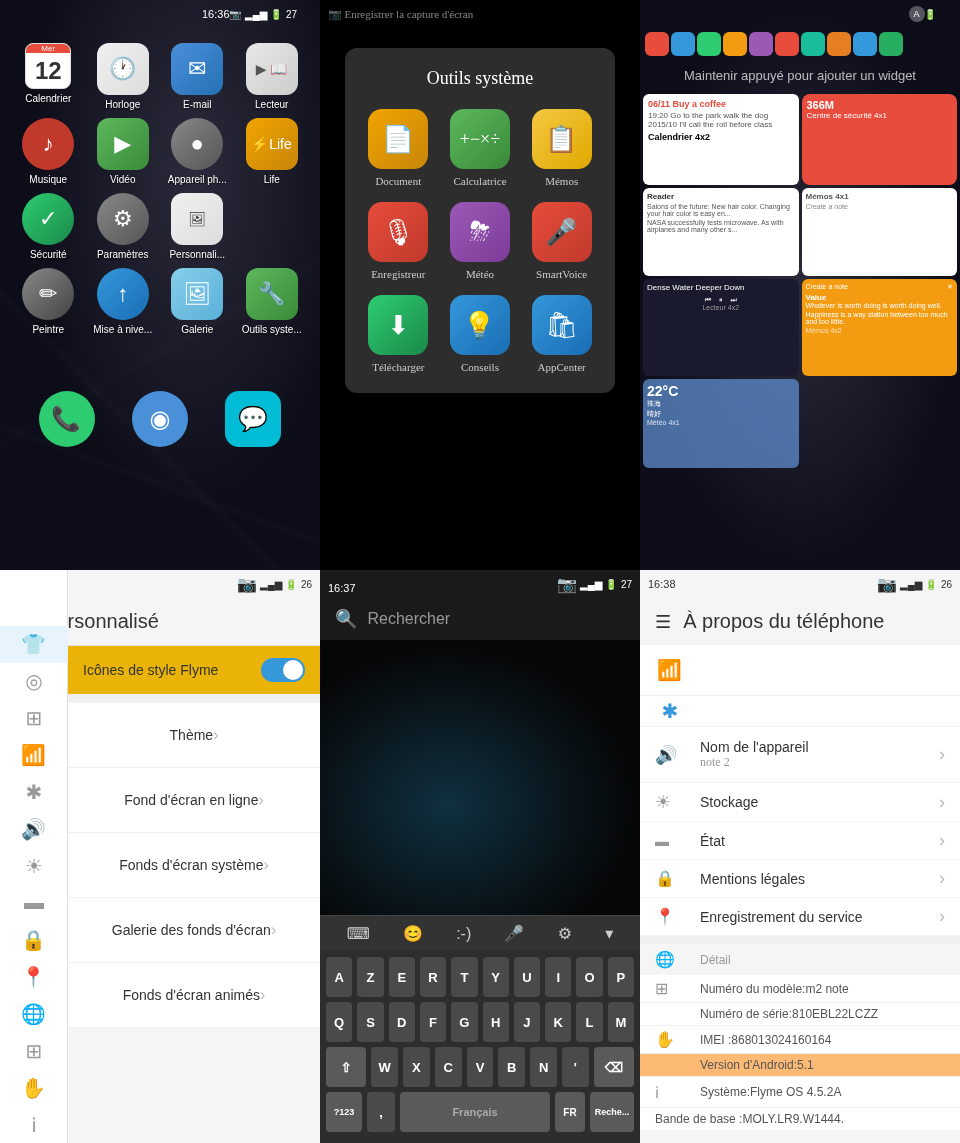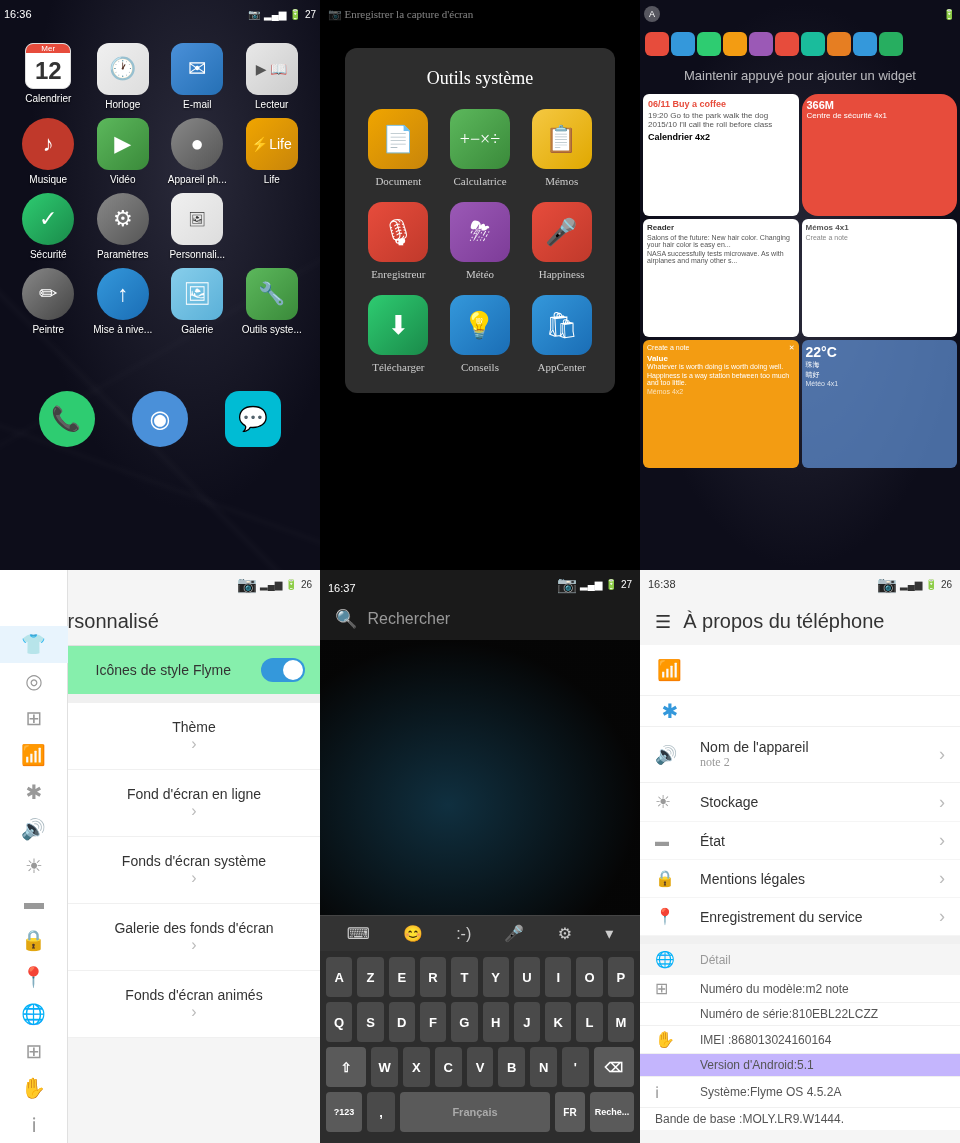--- a/index.html
+++ b/index.html
@@ -6,21 +6,21 @@
     body { width: 960px; height: 1143px; overflow: hidden; font-family: 'Arial', sans-serif; background: #000; display: grid; grid-template-columns: 320px 320px 320px; grid-template-rows: 570px 573px; }
 
     
     .panel { position: relative; overflow: hidden; }
     .home-screen { background: #1a1a2e; }
     .home-bg { position: absolute; inset: 0; background: radial-gradient(ellipse at 60% 30%, #2a2a3a 0%, #0d0d1a 60%), linear-gradient(135deg, #1a1a2e, #0a0a15); }
     .crack-overlay { position: absolute; inset: 0; opacity: 0.4; background-image: 
       linear-gradient(45deg, transparent 30%, rgba(255,255,255,0.05) 31%, transparent 32%),
       linear-gradient(-30deg, transparent 40%, rgba(255,255,255,0.03) 41%, transparent 42%),
       linear-gradient(20deg, transparent 20%, rgba(255,255,255,0.04) 21%, transparent 22%); }
-    .status-bar { position: relative; z-index: 10; display: flex; align-items: center; justify-content: space-between; padding: 2px 4px; height: 28px; gap: 12px; }
+    .status-bar { position: relative; z-index: 10; display: flex; align-items: center; justify-content: flex-end; padding: 2px 23px; height: 28px; }
     .status-bar-text { color: #fff; font-size: 11px; font-weight: 500; }
     .status-icons { display: flex; align-items: center; gap: 3px; color: #fff; font-size: 10px; }
     .app-grid { position: relative; z-index: 5; display: grid; grid-template-columns: repeat(4, 1fr); gap: 8px; padding: 10px 15px; margin-top: 5px; }
     .app-item { display: flex; flex-direction: column; align-items: center; gap: 4px; }
     .app-icon { width: 52px; height: 52px; border-radius: 12px; display: flex; align-items: center; justify-content: center; font-size: 22px; }
     .app-label { color: #fff; font-size: 10px; text-align: center; text-shadow: 0 1px 2px rgba(0,0,0,0.8); }
     .icon-clock { background: linear-gradient(135deg, #f0f0f0, #ddd); color: #333; }
     .icon-mail { background: linear-gradient(135deg, #4a90d9, #2570b5); color: #fff; }
     .icon-reader { background: linear-gradient(135deg, #e8e8e8, #ccc); color: #555; }
     .icon-music { background: #c0392b; color: #fff; border-radius: 50% !important; }
@@ -74,25 +74,25 @@
     .settings-panel { background: #f5f5f5; }
     .settings-status-bar { display: flex; align-items: center; justify-content: space-between; padding: 2px 8px; height: 28px; background: #f5f5f5; }
     .settings-status-text { color: #333; font-size: 11px; }
     .settings-header { display: flex; align-items: center; gap: 12px; padding: 12px 15px; background: #f5f5f5; border-bottom: 1px solid #e0e0e0; }
     .hamburger { font-size: 18px; color: #333; }
     .settings-title { font-size: 20px; color: #333; font-weight: normal; }
     .settings-sidebar { position: absolute; left: 0; top: 0; bottom: 0; width: 68px; background: #fff; border-right: 1px solid #e0e0e0; display: flex; flex-direction: column; padding-top: 56px; }
     .sidebar-icon { width: 68px; height: 52px; display: flex; align-items: center; justify-content: center; font-size: 20px; color: #999; }
     .sidebar-icon.active { color: #3498db; background: #e8f4fd; }
     .settings-content { margin-left: 68px; margin-top: 0; }
-    .toggle-row { display: flex; align-items: center; justify-content: flex-end; padding: 12px 15px; background: #86efac; border-bottom: 1px solid #f0f0f0; gap: 30px; }
+    .toggle-row { display: flex; align-items: center; justify-content: space-between; padding: 12px 15px; background: #eab308; border-bottom: 1px solid #f0f0f0; }
     .toggle-label { font-size: 14px; color: #333; }
     .toggle-switch { width: 44px; height: 24px; background: #3498db; border-radius: 12px; position: relative; }
     .toggle-thumb { position: absolute; right: 2px; top: 2px; width: 20px; height: 20px; background: #fff; border-radius: 50%; }
-    .settings-menu-item { display: flex; align-items: center; justify-content: flex-end; padding: 16px 15px; background: #fff; border-bottom: 1px solid #f0f0f0; flex-direction: column; }
+    .settings-menu-item { display: flex; align-items: center; justify-content: center; padding: 23px 15px; background: #fff; border-bottom: 1px solid #f0f0f0; }
     .menu-item-label { font-size: 14px; color: #333; }
     .menu-arrow { color: #bbb; font-size: 16px; }
     .settings-divider { height: 8px; background: #f0f0f0; }
 
     
     .search-panel { background: #1a1a1a; display: flex; flex-direction: column; }
     .search-status-bar { display: flex; align-items: center; justify-content: space-between; padding: 2px 8px; height: 28px; background: transparent; }
     .search-status-text { color: #fff; font-size: 11px; margin-top: 8px; }
     .search-bar { display: flex; align-items: center; padding: 10px 15px; gap: 10px; }
     .search-icon-wrap { color: #999; font-size: 18px; }
@@ -259,21 +259,21 @@
       <div class="tool-item">
         <div class="tool-icon ti-rec" style="color:#fff;">🎙</div>
         <span class="tool-label">Enregistreur</span>
       </div>
       <div class="tool-item">
         <div class="tool-icon ti-weather" style="color:#fff;">⛈</div>
         <span class="tool-label">Météo</span>
       </div>
       <div class="tool-item">
         <div class="tool-icon ti-voice" style="color:#fff;">🎤</div>
-        <span class="tool-label">Happiness</span>
+        <span class="tool-label">SmartVoice</span>
       </div>
       <div class="tool-item">
         <div class="tool-icon ti-dl" style="color:#fff;">⬇</div>
         <span class="tool-label">Télécharger</span>
       </div>
       <div class="tool-item">
         <div class="tool-icon ti-tips" style="color:#fff;">💡</div>
         <span class="tool-label">Conseils</span>
       </div>
       <div class="tool-item">
@@ -315,36 +315,45 @@
 
   <div style="position:relative;z-index:5;display:grid;grid-template-columns:1fr 1fr;gap:3px;padding:3px 3px;height:380px;">
 
     <div style="background:#fff;border-radius:6px;padding:5px;font-size:8px;position:relative;">
       <div style="color:#e74c3c;font-size:9px;font-weight:bold;margin-bottom:2px;">06/11 Buy a coffee</div>
       <div style="color:#555;font-size:8px;">19:20 Go to the park walk the dog</div>
       <div style="color:#555;font-size:8px;">2015/10 I'll call the roll before class</div>
       <div style="font-size:9px;font-weight:bold;margin-top:3px;">Calendrier 4x2</div>
     </div>
 
-    <div style="background:#e74c3c;border-radius:16px;padding:5px;color:#fff;font-size:8px;">
+    <div style="background:#e74c3c;border-radius:8px;padding:5px;color:#fff;font-size:8px;">
       <div style="font-size:11px;font-weight:bold;">366M</div>
       <div style="font-size:8px;">Centre de sécurité 4x1</div>
     </div>
 
     <div style="background:#fff;border-radius:6px;padding:4px;font-size:7px;">
       <div style="font-weight:bold;color:#333;font-size:8px;margin-bottom:2px;">Reader</div>
       <div style="color:#555;">Salons of the future: New hair color. Changing your hair color is easy en...</div>
       <div style="color:#555;margin-top:2px;">NASA successfully tests microwave. As with airplanes and many other s...</div>
     </div>
 
     <div style="background:#fff;border-radius:6px;padding:4px;font-size:7px;">
       <div style="font-weight:bold;color:#555;font-size:8px;">Mémos 4x1</div>
       <div style="color:#888;font-size:7px;margin-top:2px;">Create a note</div>
     </div>
 
+    <div style="background:#1a1a2e;border-radius:6px;padding:4px;color:#fff;font-size:7px;">
+      <div style="font-size:8px;">Dense Water Deeper Down</div>
+      <div style="display:flex;gap:8px;margin-top:4px;justify-content:center;">
+        <span>⏮</span>
+          <span>⏸</span>
+          <span>⏭</span>
+      </div>
+      <div style="font-size:7px;color:#999;text-align:center;">Lecteur 4x2</div>
+    </div>
 
     <div style="background:#f39c12;border-radius:6px;padding:4px;color:#fff;font-size:7px;">
       <div style="display:flex;justify-content:space-between;margin-bottom:2px;">
         <span>Create a note</span>
         <span>✕</span>
       </div>
       <div style="font-weight:bold;font-size:8px;">Value</div>
       <div style="font-size:7px;">Whatever is worth doing is worth doing well.</div>
       <div style="font-size:7px;margin-top:2px;">Happiness is a way station between too much and too little.</div>
       <div style="font-size:7px;color:rgba(255,255,255,0.7);margin-top:2px;">Mémos 4x2</div>
@@ -573,21 +582,21 @@
     <div style="display:flex;align-items:center;padding:4px 15px;background:#fff;gap:15px;border-bottom:1px solid #f0f0f0;">
       <div style="width:30px;color:#999;font-size:16px;">⊞</div>
       <div style="font-size:12px;color:#555;">Numéro du modèle:m2 note</div>
     </div>
     <div style="padding:4px 15px 4px 60px;background:#fff;border-bottom:1px solid #f0f0f0;font-size:12px;color:#555;">Numéro de série:810EBL22LCZZ</div>
 
     <div style="display:flex;align-items:center;padding:4px 15px;background:#fff;gap:15px;border-bottom:1px solid #f0f0f0;">
       <div style="width:30px;color:#999;font-size:16px;">✋</div>
       <div style="font-size:12px;color:#555;">IMEI :868013024160164</div>
     </div>
-    <div style="padding:4px 15px 4px 60px;background:#c4b5fd;border-bottom:1px solid #f0f0f0;font-size:12px;color:#555;">Version d'Android:5.1</div>
+    <div style="padding:4px 15px 4px 60px;background:#fdba74;border-bottom:1px solid #f0f0f0;font-size:12px;color:#555;">Version d'Android:5.1</div>
 
     <div style="display:flex;align-items:center;padding:4px 15px;background:#fff;gap:15px;border-bottom:1px solid #f0f0f0;">
       <div style="width:30px;color:#999;font-size:16px;">ℹ</div>
       <div style="font-size:12px;color:#555;">Système:Flyme OS 4.5.2A</div>
     </div>
     <div style="padding:4px 15px 4px 15px;background:#fff;font-size:12px;color:#555;">Bande de base :MOLY.LR9.W1444.</div>
   </div>
 </div>
 
 </body></html>

